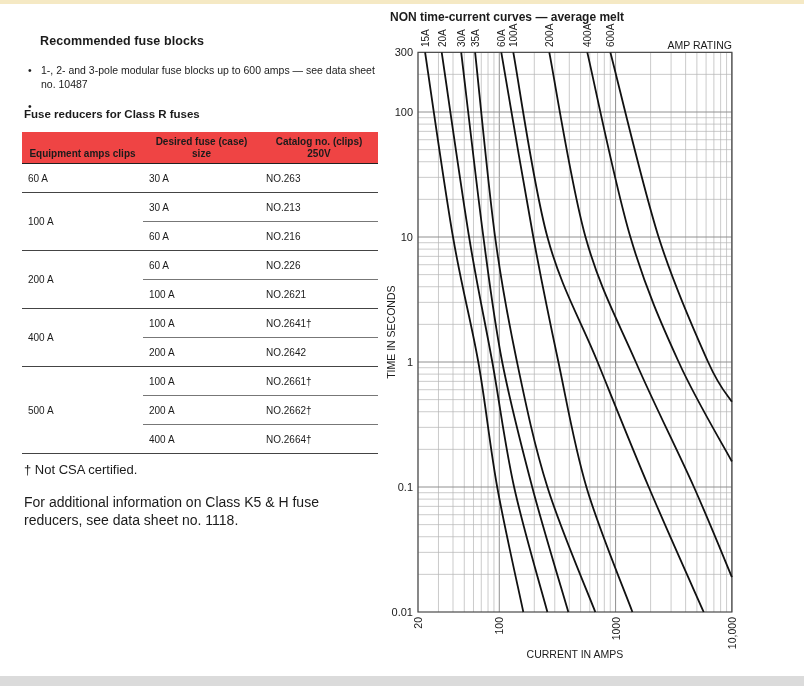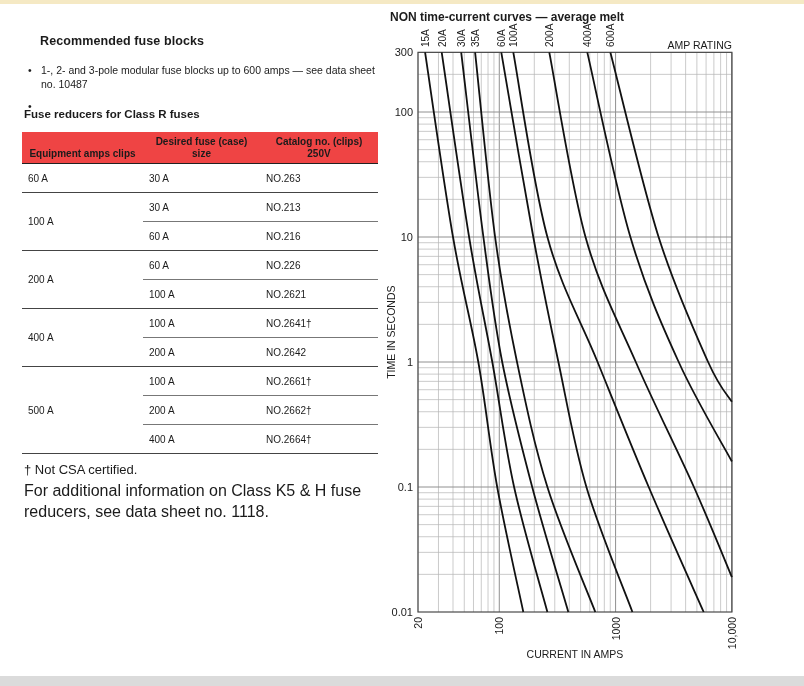--- a/index.html
+++ b/index.html
@@ -19,21 +19,21 @@
   table.fuse-table th{background:#ef4444;text-align:center;vertical-align:bottom;
       padding:4px 6px 3px 6px;border-bottom:1.5px solid #222;white-space:pre-line;
       font-size:10px;line-height:1.2;font-weight:bold;}
   table.fuse-table td{padding:8px 6px;height:12px;}
   table.fuse-table td.clips{vertical-align:middle;}
   table.fuse-table tr.group-start td{border-top:1px solid #444;}
   table.fuse-table tr.sub-row td{border-top:1px solid #777;}
   col.c1{width:121px;} col.c2{width:117px;} col.c3{width:118px;}
 
   .footnote1{font-size:13px;margin-top:8px;}
-  .footnote2{font-size:16px;line-height:1.3;margin-top:4px;width:350px;}
+  .footnote2{font-size:14px;line-height:1.3;margin-top:16px;width:350px;}
 
   .chart-title{position:absolute;left:390px;top:0px;font-size:12px;font-weight:bold;margin-top:10px;}
   .chart-svg{position:absolute;left:370px;top:0;}
 </style>
 </head>
 <body>
 
 <div class="page">
   <div class="top-band"></div>
 

